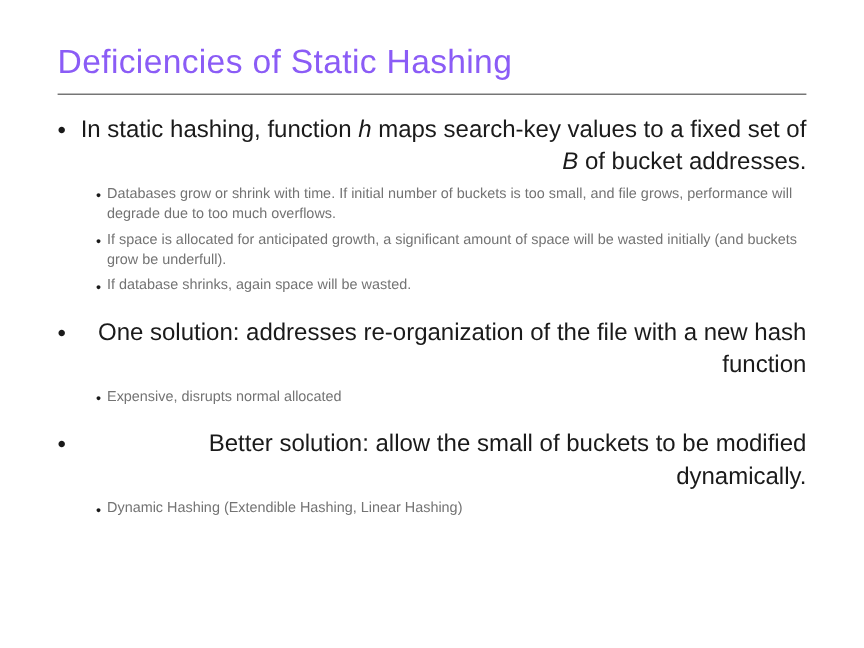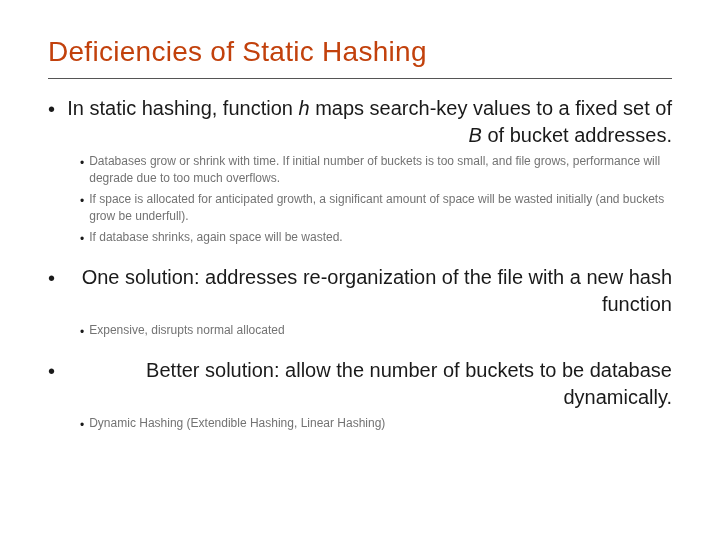--- a/index.html
+++ b/index.html
@@ -21,21 +21,21 @@
       height: 540px;
       padding: 36px 48px 28px 48px;
       background: #ffffff;
       display: flex;
       flex-direction: column;
     }
 
     .title {
       font-size: 28px;
       font-weight: normal;
-      color: #c2410c;
+      color: #8b5cf6;
       margin-bottom: 10px;
       letter-spacing: 0.01em;
     }
 
     .divider {
       border: none;
       border-top: 1.5px solid #555555;
       margin-bottom: 16px;
     }
 
@@ -147,21 +147,21 @@
         <div class="sub-bullet">
           <span class="sub-bullet-dot">•</span>
           <span class="sub-bullet-text">Expensive, disrupts normal allocated</span>
         </div>
       </div>
     </div>
 
     <div class="section">
       <div class="bullet-main">
         <span class="bullet-dot">•</span>
-        <span class="bullet-text">Better solution: allow the number of buckets to be database dynamically.</span>
+        <span class="bullet-text">Better solution: allow the small of buckets to be modified dynamically.</span>
       </div>
       <div class="sub-bullets">
         <div class="sub-bullet">
           <span class="sub-bullet-dot">•</span>
           <span class="sub-bullet-text">Dynamic Hashing (Extendible Hashing, Linear Hashing)</span>
         </div>
       </div>
     </div>
 
   </div>

